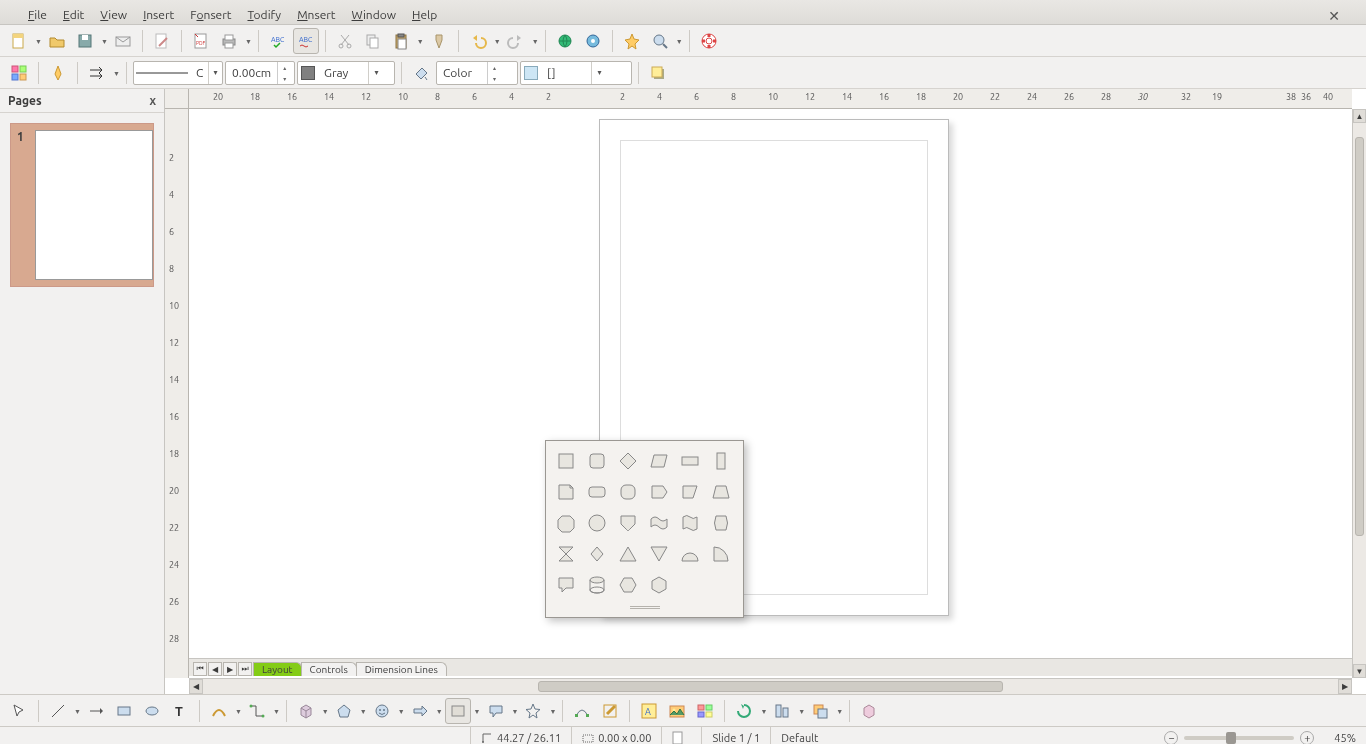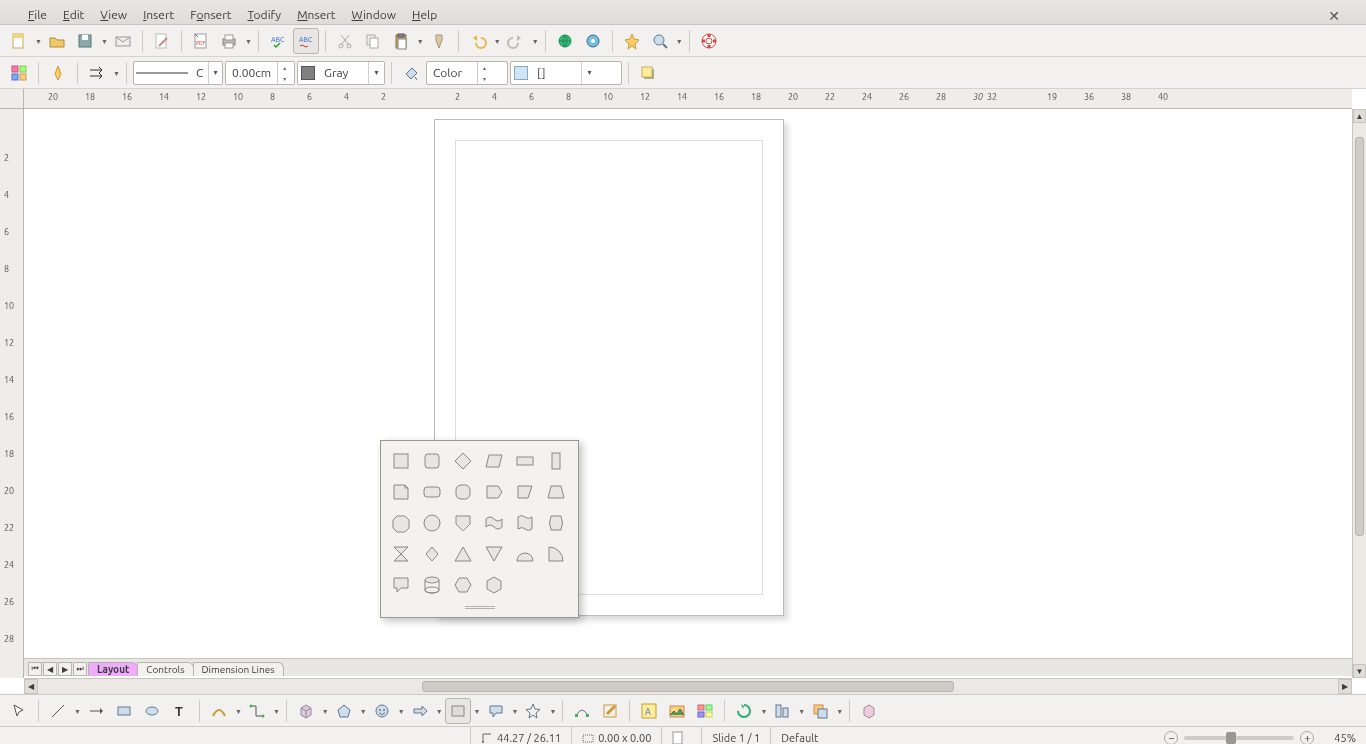--- a/index.html
+++ b/index.html
@@ -21,21 +21,21 @@
 
 .combo { height: 24px; border: 1px solid #b8b5af; background: #fff; display: inline-flex; align-items: center; border-radius: 2px; }
 .combo .swatch { width: 60px; height: 100%; display:flex; align-items:center; justify-content:center; }
 .combo .label { padding: 0 6px; min-width: 50px; }
 .combo .spin { width: 14px; height: 100%; border-left: 1px solid #ccc; display:flex; flex-direction:column; }
 .combo .spin div { flex:1; font-size:6px; display:flex; align-items:center; justify-content:center; color:#666; }
 .combo .arrow { width: 16px; height:100%; border-left:1px solid #d0cec9; display:flex; align-items:center; justify-content:center; font-size:8px; color:#555; }
 
 .linestyle-combo { width: 90px; }
 .linewidth { width: 70px; }
-.color-combo { width: 88px; }
+.color-combo { width: 98px; }
 .area-combo { width: 82px; }
 .area-none { width: 112px; }
 
 
 .workspace { display: flex; height: 605px; }
 
 
 .pages-panel { width: 165px; background: #f2f1f0; border-right: 1px solid #c7c5c1; display:flex; flex-direction:column; }
 .pages-header { height: 24px; display:flex; align-items:center; padding: 0 8px; border-bottom:1px solid #d6d3cf; font-weight:bold; }
 .pages-header .x { margin-left:auto; font-size:12px; color:#555; }
@@ -61,21 +61,21 @@
 .shapes-popup { position:absolute; left:356px; top:331px; width:199px; background:#f4f2ef; border:1px solid #9a9792; box-shadow: 3px 3px 8px rgba(0,0,0,0.25); z-index:10; padding:5px; }
 .shapes-grid { display:grid; grid-template-columns: repeat(6, 30px); grid-auto-rows:30px; gap:1px; }
 .shape-btn { width:30px; height:30px; display:flex; align-items:center; justify-content:center; border:1px solid transparent; border-radius:2px; }
 .shapes-handle { height:10px; display:flex; align-items:center; justify-content:center; margin-top:2px; }
 .shapes-handle div { width:30px; height:3px; border-top:1px solid #b5b2ac; border-bottom:1px solid #b5b2ac; }
 
 
 .tabbar { position:absolute; left:24px; right:14px; bottom:18px; height:18px; background:#e9e7e3; border-top:1px solid #c7c5c1; display:flex; align-items:flex-end; font-size:10px; padding-left:4px; gap:0; }
 .tabbar .navbtn { width:14px; height:14px; border:1px solid #b8b5af; background:#f2f1f0; font-size:8px; display:flex; align-items:center; justify-content:center; margin-right:1px;}
 .tab { padding: 1px 8px; border:1px solid #b8b5af; border-bottom:none; background:#f2f1f0; border-radius: 0 6px 0 0; margin-right:-1px; position:relative; }
-.tab.active { background:#f0abfc; font-weight:bold; z-index:1;}
+.tab.active { background:#84cc16; font-weight:normal; z-index:1;}
 
 
 .hscroll { position:absolute; left:24px; right:14px; bottom:0; height:16px; background:#ece9e5; border-top:1px solid #c7c5c1; }
 .hscroll .thumb { position:absolute; left:30%; width:40%; top:2px; bottom:2px; background:#cfccc5; border:1px solid #b8b5af; border-radius:3px; }
 .hscroll .btn { position:absolute; top:0; bottom:0; width:14px; background:#e0ddd8; border:1px solid #c7c5c1; font-size:8px; display:flex; align-items:center;justify-content:center;}
 .vscroll { position:absolute; right:0; top:20px; bottom:16px; width:14px; background:#ece9e5; border-left:1px solid #c7c5c1; }
 .vscroll .thumb { position:absolute; top:5%; height:70%; left:2px; right:2px; background:#cfccc5; border:1px solid #b8b5af; border-radius:3px;}
 .vscroll .btn { position:absolute; left:0; right:0; height:14px; background:#e0ddd8; border:1px solid #c7c5c1; font-size:8px; display:flex; align-items:center;justify-content:center;}
 
 
@@ -318,20 +318,32 @@
   <div class="sep"></div>
   <div class="tbtn">
       <svg width="18" height="18">
         <rect x="5" y="5" width="10" height="10" fill="#aa8"></rect>
         <rect x="3" y="3" width="10" height="10" fill="#fe9" stroke="#ca5"></rect>
       </svg>
     </div>
 </div>
 
 <div class="workspace">
+  <div class="pages-panel">
+    <div class="pages-header">
+      <span>Pages</span>
+      <span class="x">x</span>
+    </div>
+    <div class="pages-body">
+      <div class="page-thumb-wrap">
+        <span class="page-num">1</span>
+        <div class="page-thumb"></div>
+      </div>
+    </div>
+  </div>
 
   <div class="canvas-area">
     <div class="ruler-corner"></div>
     <div class="hruler">
       <div class="hruler-ticks" id="hruler-ticks">
           <div class="tick" style="left: 24px;">20</div>
           <div class="tick" style="left: 61px;">18</div>
           <div class="tick" style="left: 98px;">16</div>
           <div class="tick" style="left: 135px;">14</div>
           <div class="tick" style="left: 172px;">12</div>
@@ -349,23 +361,23 @@
           <div class="tick" style="left: 616px;">12</div>
           <div class="tick" style="left: 653px;">14</div>
           <div class="tick" style="left: 690px;">16</div>
           <div class="tick" style="left: 727px;">18</div>
           <div class="tick" style="left: 764px;">20</div>
           <div class="tick" style="left: 801px;">22</div>
           <div class="tick" style="left: 838px;">24</div>
           <div class="tick" style="left: 875px;">26</div>
           <div class="tick" style="left: 912px;">28</div>
           <div class="tick" style="left: 949px; font-style: italic;">30</div>
-          <div class="tick" style="left: 963px;">32</div>
+          <div class="tick" style="left: 992px;">32</div>
           <div class="tick" style="left: 1023px;">19</div>
-          <div class="tick" style="left: 1060px;">36</div>
+          <div class="tick" style="left: 1112px;">36</div>
           <div class="tick" style="left: 1097px;">38</div>
           <div class="tick" style="left: 1134px;">40</div>
         </div>
     </div>
     <div class="vruler" id="vruler-ticks">
         <div class="tick" style="top: 12px;"></div>
         <div class="tick" style="top: 49px;">2</div>
         <div class="tick" style="top: 86px;">4</div>
         <div class="tick" style="top: 123px;">6</div>
         <div class="tick" style="top: 160px;">8</div>

